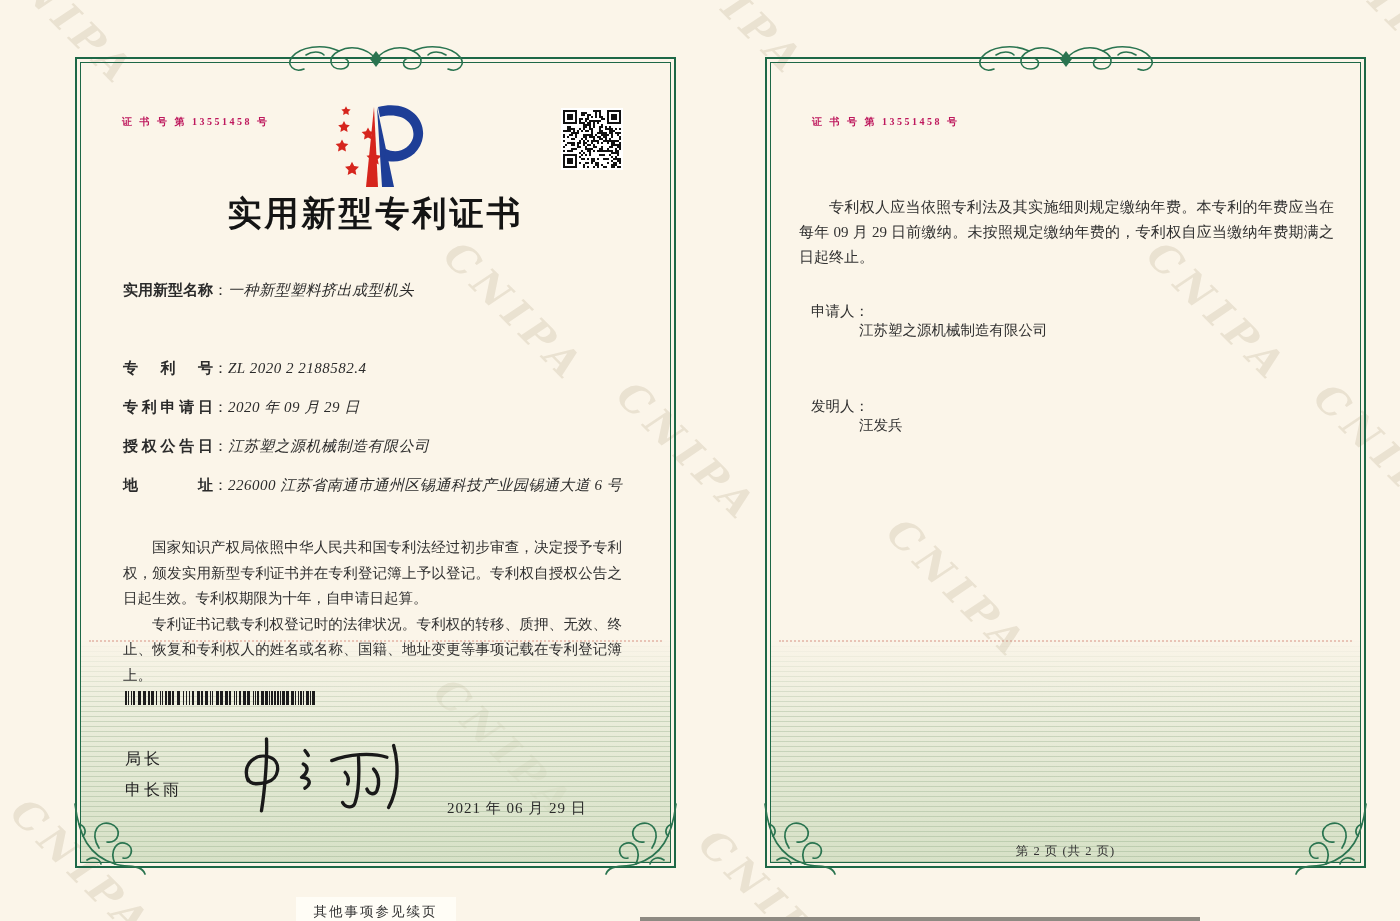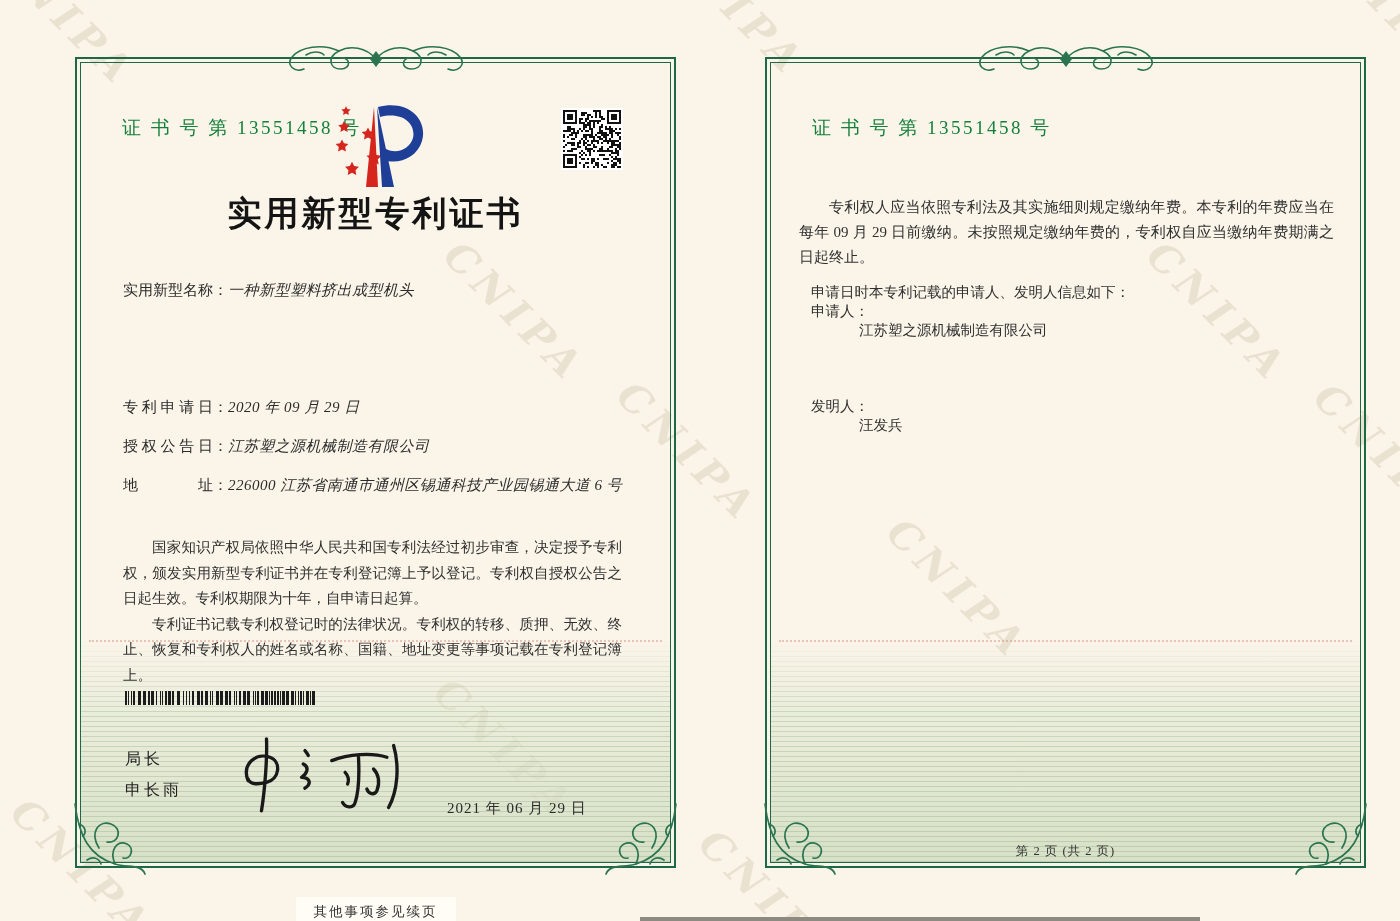--- a/index.html
+++ b/index.html
@@ -49,36 +49,36 @@
   .top-ornament{
     position:absolute;left:50%;top:-17px;transform:translateX(-50%);
     z-index:4;pointer-events:none;
   }
   .corner-fl{position:absolute;bottom:-14px;z-index:4;pointer-events:none;}
   .corner-fl.left{left:-10px;}
   .corner-fl.right{right:-10px;transform:scaleX(-1);}
   
   .cert-no{
     position:absolute;left:45px;top:56px;z-index:2;
-    font-size:19px;letter-spacing:2.5px;color:#15803d;
+    font-size:10px;letter-spacing:2.5px;color:#be185d;font-weight:bold;
   }
   .logo{position:absolute;left:237px;top:42px;z-index:2;}
   .qr{
     position:absolute;left:484px;top:49px;width:62px;height:62px;z-index:2;
     background:#fff;padding:2px;box-sizing:border-box;
   }
   .cert-title{
     position:absolute;left:0;right:0;top:132px;z-index:2;
     text-align:center;font-size:34px;font-weight:bold;color:#141414;
     letter-spacing:3px;
   }
   .frow{position:absolute;left:46px;right:40px;z-index:2;font-size:15px;line-height:22px;}
   .flabel{
     display:inline-block;width:90px;
-    text-align:justify;text-align-last:justify;
+    text-align:justify;text-align-last:justify;font-weight:bold;
     -moz-text-align-last:justify;
   }
   .fvalue{letter-spacing:.5px;font-style:italic;}
   .fpair2{position:absolute;left:282px;top:0;white-space:nowrap;}
   .paras{
     position:absolute;left:46px;right:52px;top:476px;z-index:2;
     font-size:14.5px;line-height:25.5px;text-align:justify;color:#303030;
   }
   .paras p{margin:0;text-indent:2em;}
   .barcode{position:absolute;left:48px;top:632px;width:198px;height:14px;z-index:2;font-size:0;}
@@ -486,20 +486,23 @@
         <rect x="1" y="23" width="5" height="5" fill="#fff"></rect>
         <rect x="2" y="24" width="3" height="3" fill="#111"></rect>
       </svg>
   </div>
 
   <div class="cert-title">实用新型专利证书</div>
 
   <div class="frow" style="top:220px">
     <span class="flabel">实用新型名称</span><span>：</span><span class="fvalue">一种新型塑料挤出成型机头</span>
   </div>
+  <div class="frow" style="top:298px">
+    <span class="flabel">专利号</span><span>：</span><span class="fvalue">ZL 2020 2 2188582.4</span>
+  </div>
   <div class="frow" style="top:337px">
     <span class="flabel">专利申请日</span><span>：</span><span class="fvalue">2020 年 09 月 29 日</span>
   </div>
   <div class="frow" style="top:376px">
     <span class="flabel">授权公告日</span><span>：</span><span class="fvalue">江苏塑之源机械制造有限公司</span>
   </div>
   <div class="frow" style="top:415px">
     <span class="flabel">地址</span><span>：</span><span class="fvalue">226000 江苏省南通市通州区锡通科技产业园锡通大道 6 号</span>
   </div>
 
@@ -570,21 +573,20 @@
         <path d="M12,28 C18,30 20,36 16,40"></path>
         <path d="M20,64 C26,60 32,62 34,68"></path>
       </g>
     </svg>
   </div>
 
   <div class="cert-no">证 书 号 第 13551458 号</div>
 
   <div class="fee-para">专利权人应当依照专利法及其实施细则规定缴纳年费。本专利的年费应当在每年 09 月 29 日前缴纳。未按照规定缴纳年费的，专利权自应当缴纳年费期满之日起终止。</div>
 
-  <div class="p2line" style="top:224px">申请日时本专利记载的申请人、发明人信息如下：</div>
   <div class="p2line" style="top:243px">申请人：</div>
   <div class="p2line p2indent" style="top:262px">江苏塑之源机械制造有限公司</div>
   <div class="p2line" style="top:338px">发明人：</div>
   <div class="p2line p2indent" style="top:357px">汪发兵</div>
 
   <div class="page-num">第 2 页 (共 2 页)</div>
 </div>
 
 <div class="cont-note-wrap">
   <span class="cont-note">其他事项参见续页</span>

